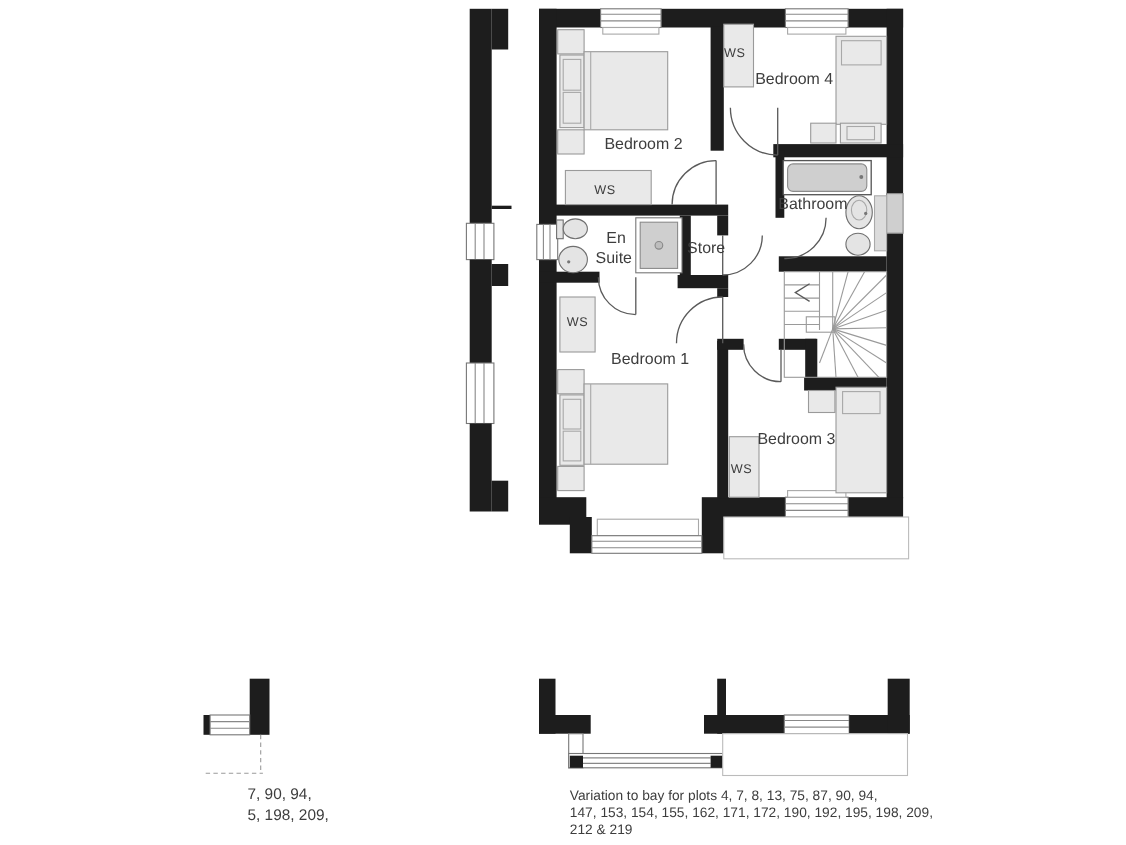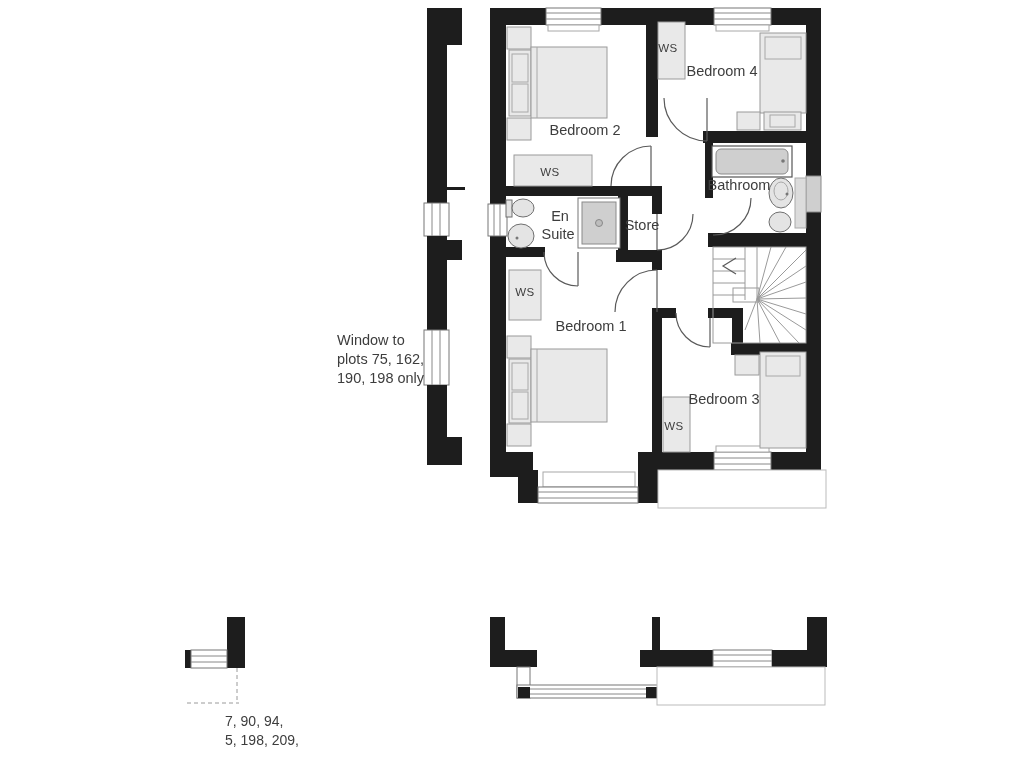--- a/index.html
+++ b/index.html
@@ -284,18 +284,18 @@
       <rect class="winframe" x="713" y="650" width="59" height="17"></rect>
       <line class="winline" x1="713" y1="655" x2="772" y2="655"></line>
       <line class="winline" x1="713" y1="661" x2="772" y2="661"></line>
     </g>
     <rect class="wall" x="772" y="650" width="55" height="17"></rect>
     <rect class="wall" x="807" y="617" width="20" height="50"></rect>
     <rect class="outline" x="657" y="667" width="168" height="38"></rect>
   </g>
 </svg>
 
-  <div class="note note-window">Window to
-plots 75, 162,
-190, 198 only</div>
   <div class="note note-corner">7, 90, 94,
 5, 198, 209,</div>
+  <div class="note note-bay">Variation to bay for plots 4, 7, 8, 13, 75, 87, 90, 94,
+147, 153, 154, 155, 162, 171, 172, 190, 192, 195, 198, 209,
+212 &amp; 219</div>
 </div>
 
 </body></html>

